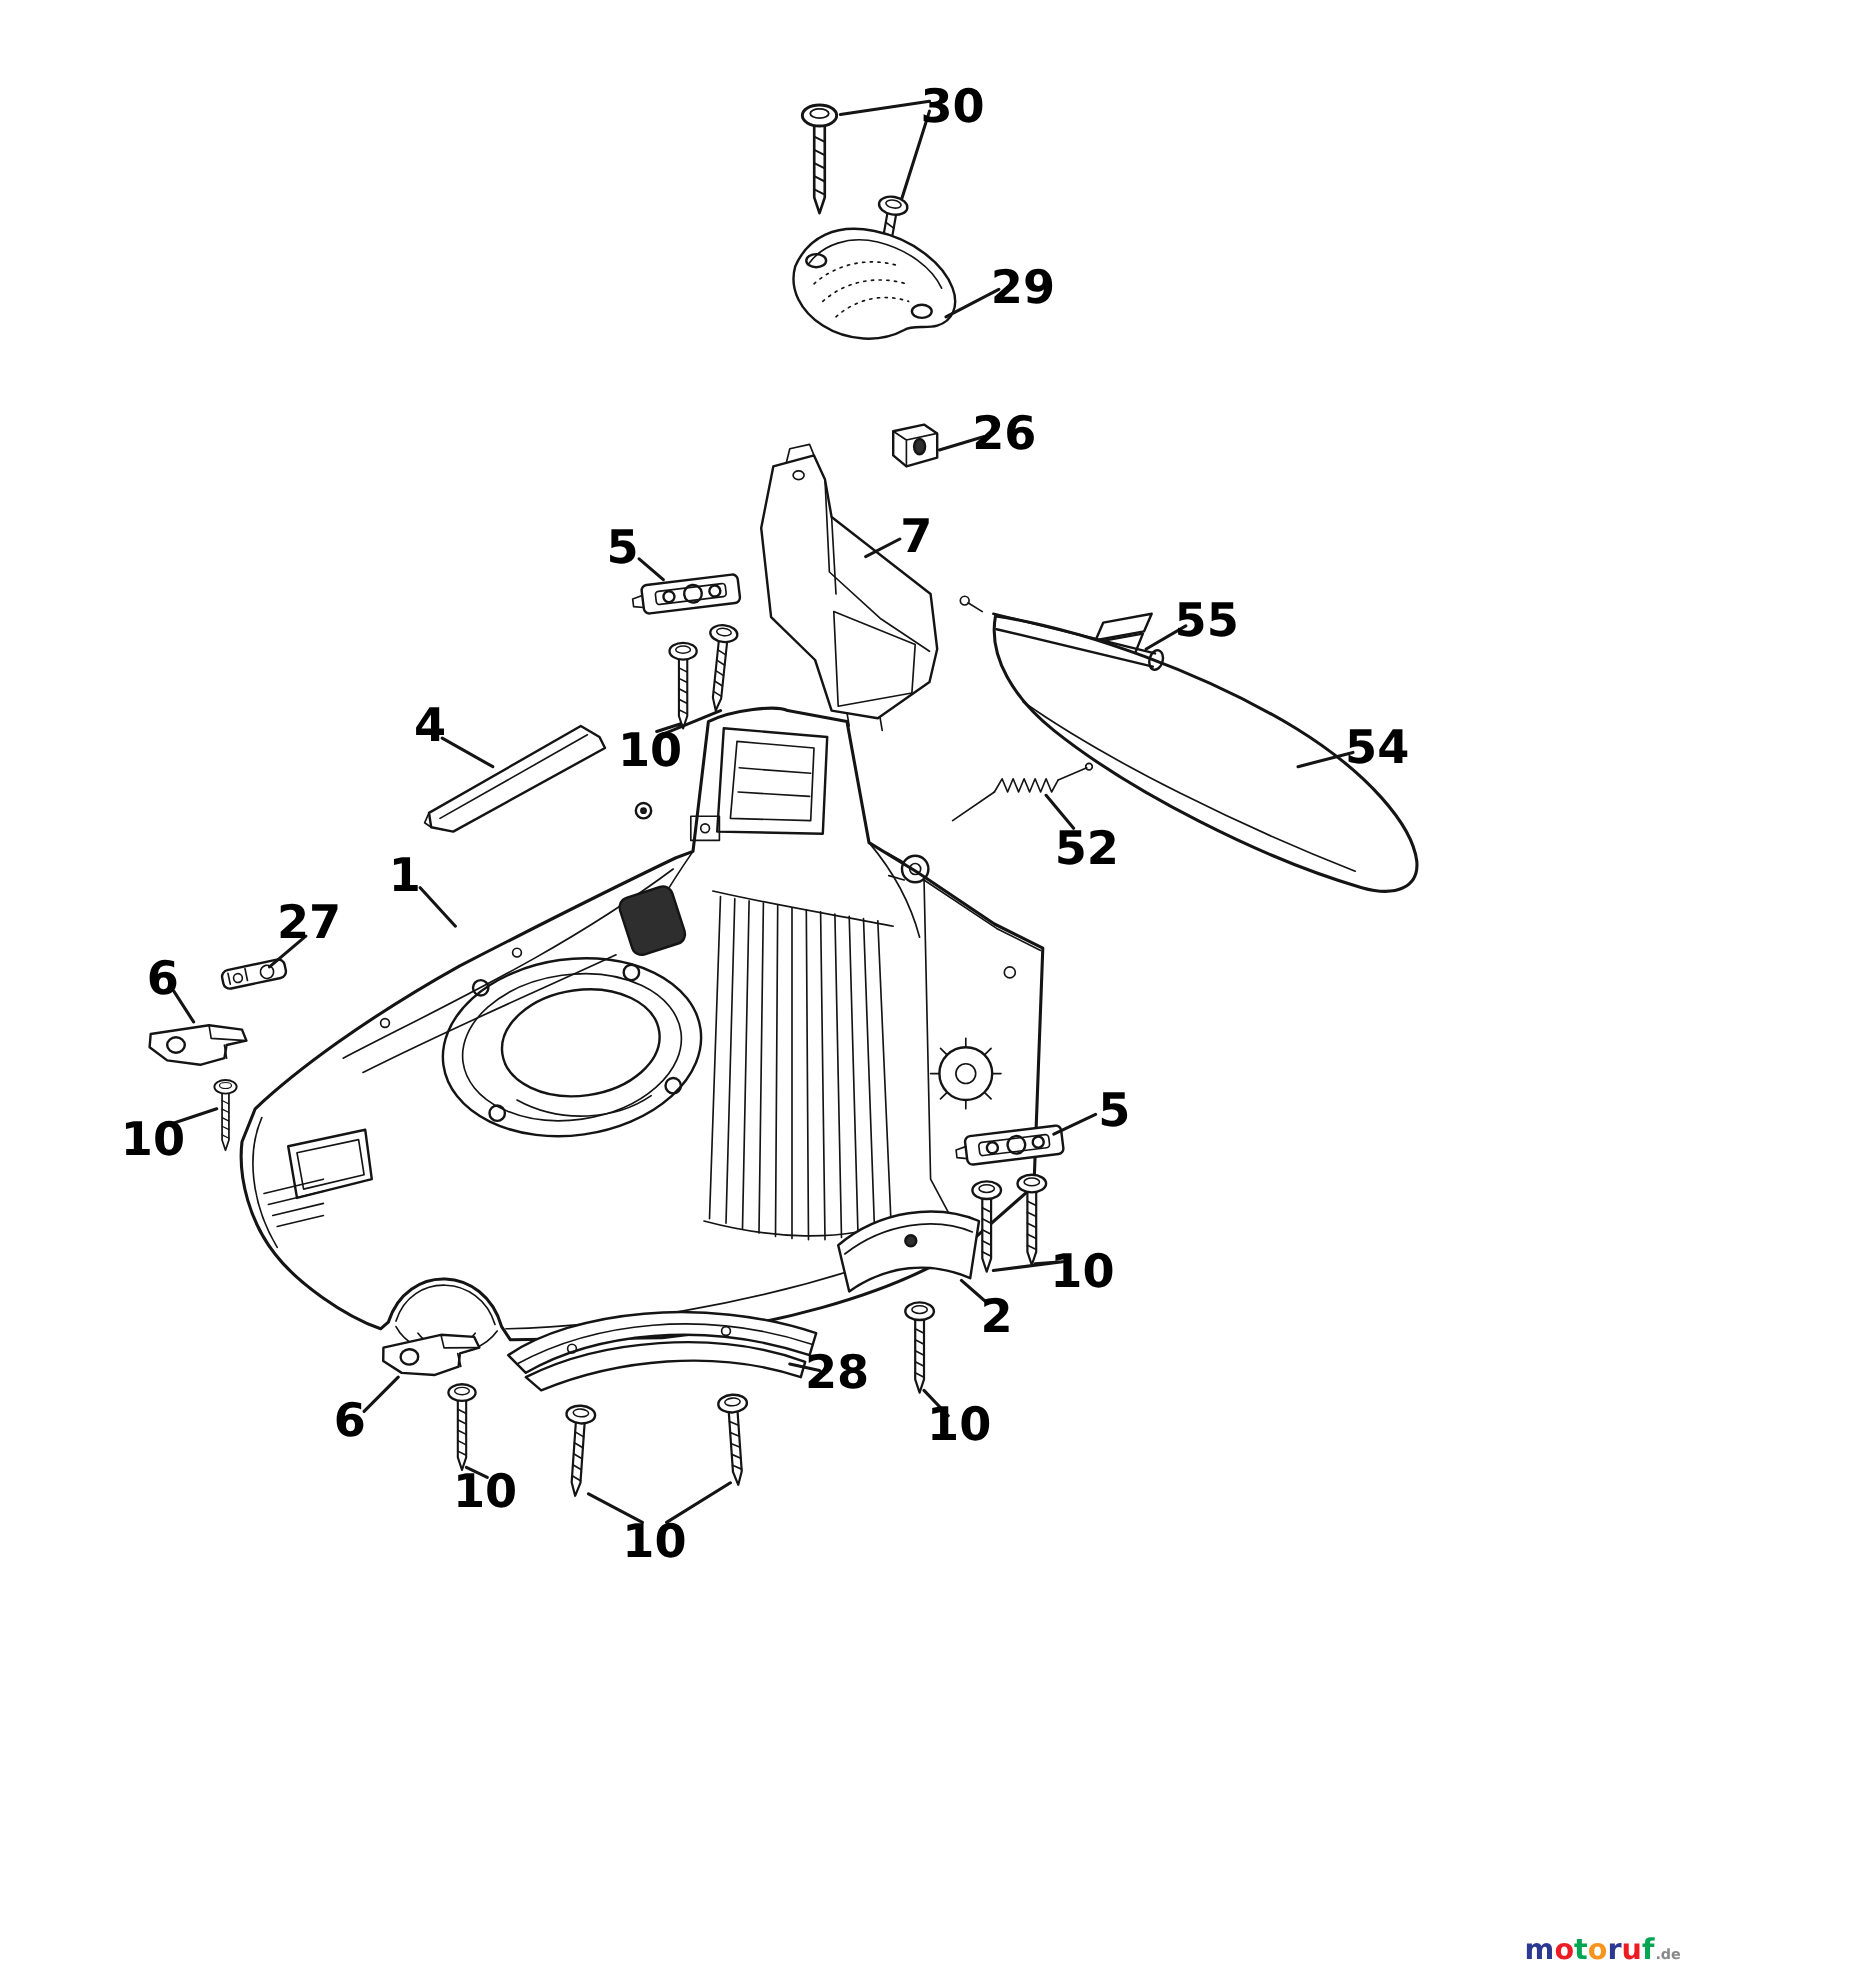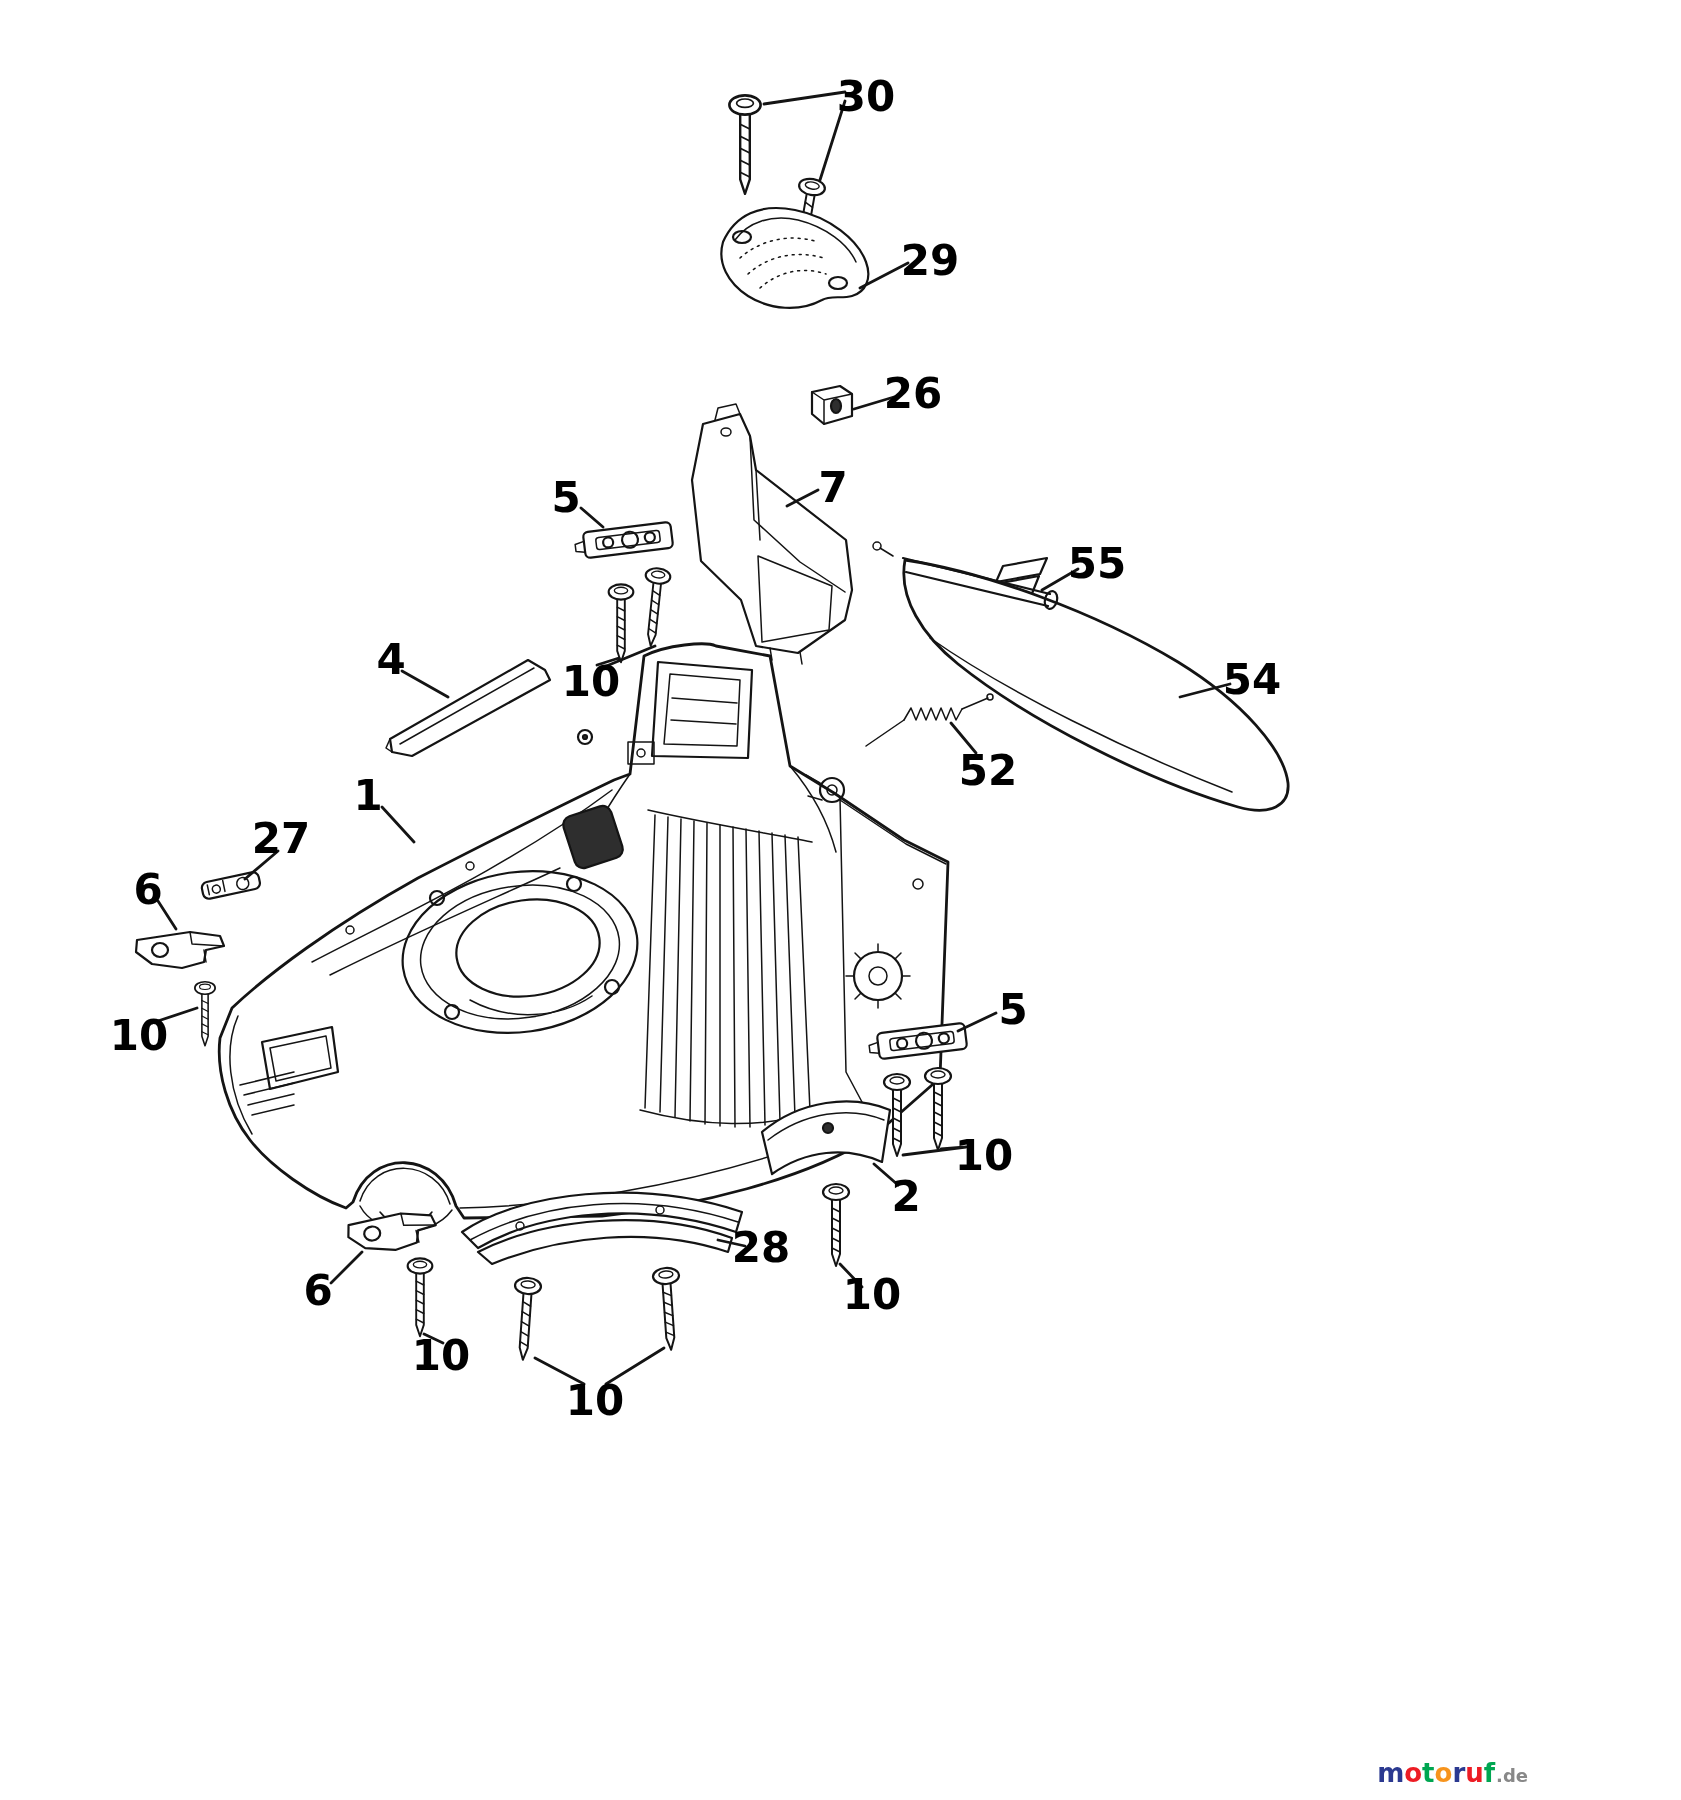--- a/index.html
+++ b/index.html
@@ -9,21 +9,21 @@
   .ink{stroke:#141414;fill:none;stroke-width:2.2;stroke-linecap:round;stroke-linejoin:round;}
   .thin{stroke-width:1.5;}
   .thick{stroke-width:2.8;}
   .paper{fill:#ffffff;}
   .dark{fill:#2e2e2e;stroke:#141414;}
   .callout{font-family:"DejaVu Sans","Liberation Sans",sans-serif;font-size:42px;font-weight:bold;
            fill:#000;text-anchor:middle;stroke:none;}
   .watermark{position:absolute;right:18px;bottom:12px;font-weight:bold;font-size:26px;
              font-family:"DejaVu Sans","Liberation Sans",sans-serif;}
   .watermark span{display:inline-block;}
-  .watermark .wm-suffix{font-size:18px;margin-left:1px;}
+  .watermark .wm-suffix{font-size:13px;margin-left:1px;}
 </style>
 </head>
 <body>
 
 <div class="page">
 
 <svg width="1681" height="1800" viewBox="0 0 1681 1800">
   <defs>
     <g id="screw">
       <path d="M-4,7 L-4,62 L0,74 L4,62 L4,7" fill="#fff" stroke="#141414" stroke-width="2"></path>

